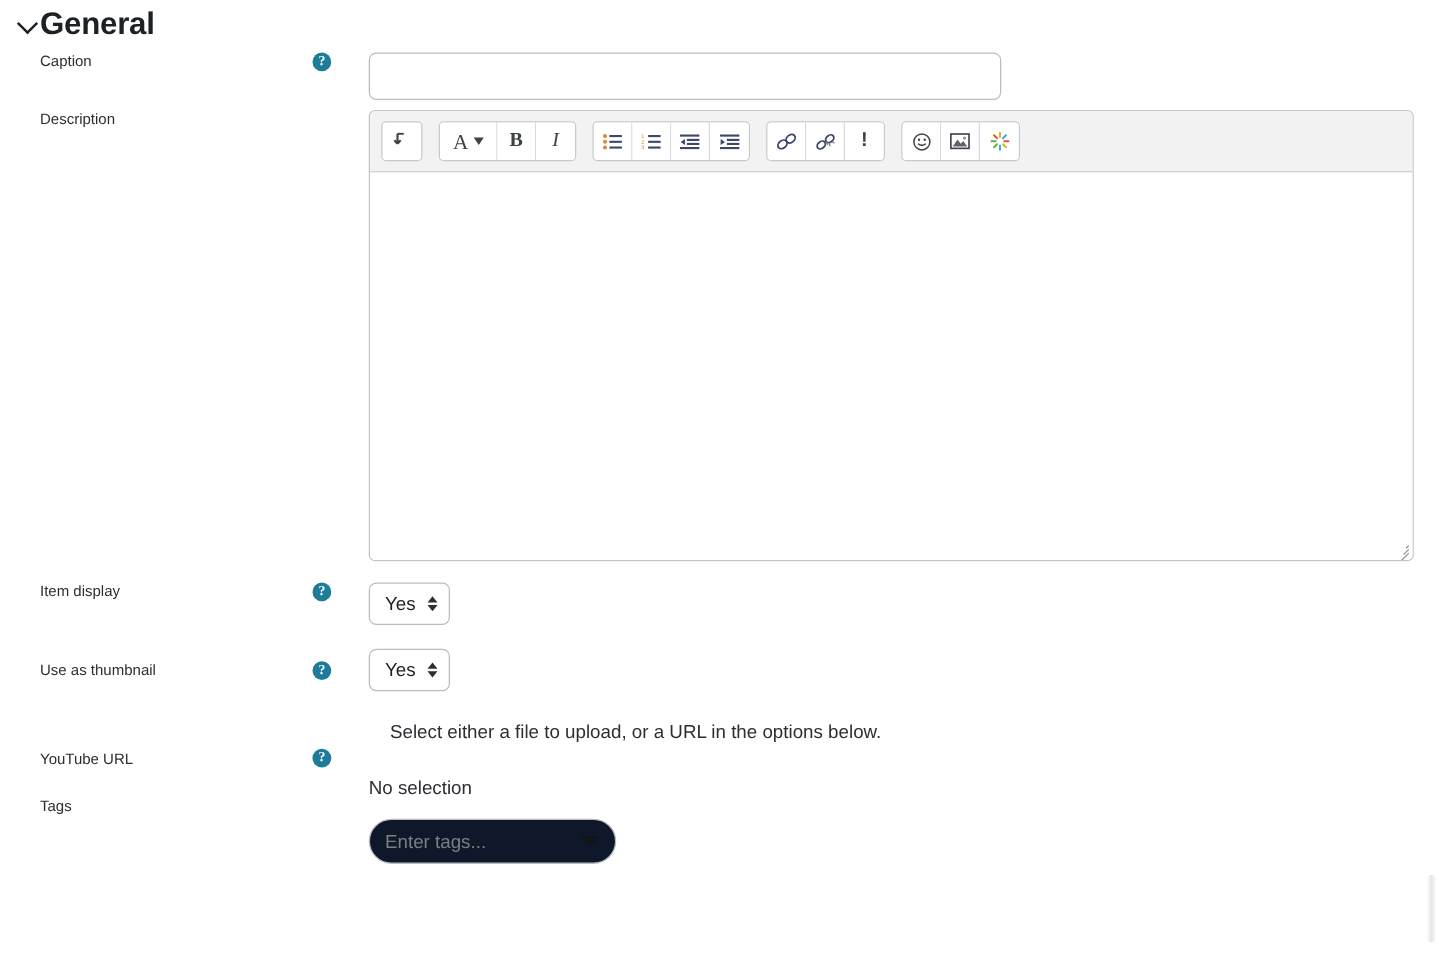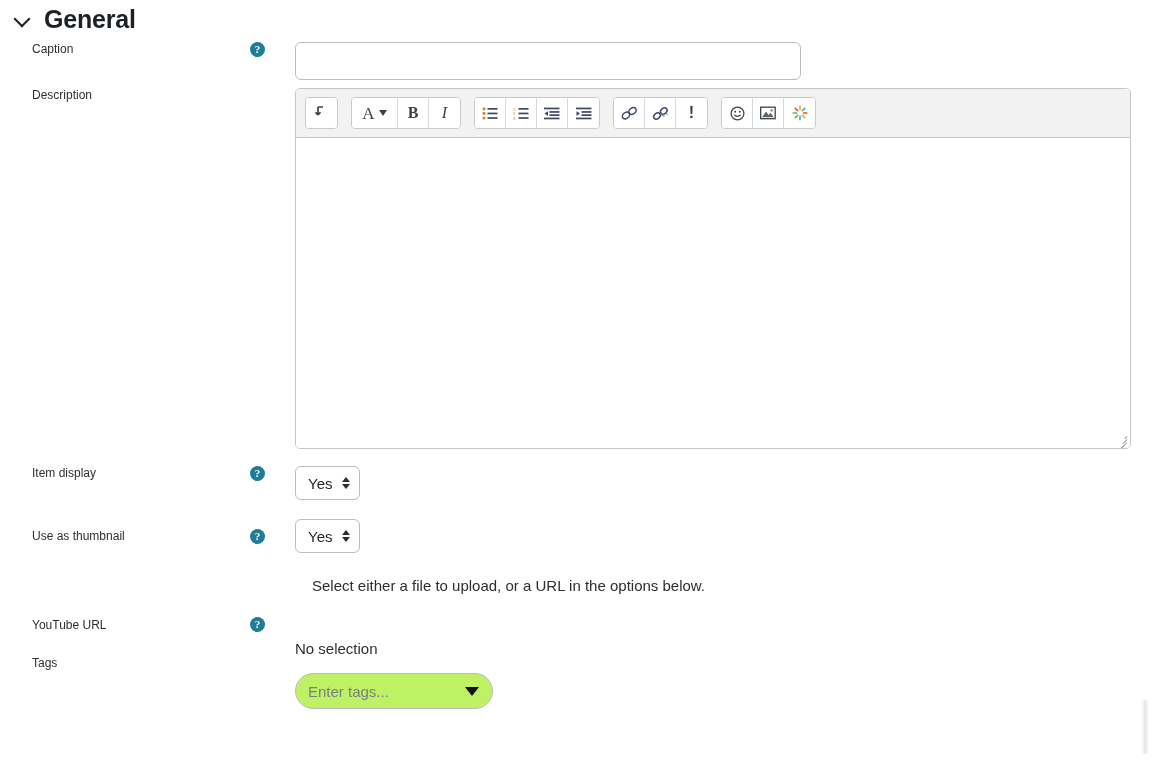--- a/index.html
+++ b/index.html
@@ -13,21 +13,20 @@
     font-family: "Liberation Sans", sans-serif;
     color: #1d2125;
     overflow: hidden;
     position: relative;
   }
 
   
   .section-header {
     display: flex;
     align-items: center;
-    gap: 12px;
     padding: 0 0 0 14px;
     height: 38px;
   }
   .chev {
     width: 18px;
     height: 18px;
     display: inline-block;
     position: relative;
     flex: 0 0 auto;
     cursor: pointer;
@@ -256,21 +255,21 @@
     white-space: nowrap;
   }
 
   
   .tags-box {
     box-sizing: border-box;
     width: 198px;
     height: 36px;
     border: 1px solid #b9bcc0;
     border-radius: 18px;
-    background: #bef264;
+    background: #0f172a;
     display: flex;
     align-items: center;
     justify-content: space-between;
     padding: 0 13px 0 12px;
     cursor: pointer;
   }
   .tags-ph {
     font-size: 15px;
     color: #7b7f84;
   }
@@ -481,21 +480,21 @@
 </div>
 
 <div class="form-row" style="margin-top:24px;margin-left:17px;">
   <div class="label-col"></div>
   <div class="help-col"></div>
   <div class="field-col">
     <span class="note-text">Select either a file to upload, or a URL in the options below.</span>
   </div>
 </div>
 
-<div class="form-row" style="margin-top:22px;align-items:center;">
+<div class="form-row" style="margin-top:4px;align-items:center;">
   <div class="label-col">YouTube URL</div>
   <div class="help-col">
     <span class="help-icon">?</span>
   </div>
 </div>
 
 <div class="form-row" style="margin-top:8px;">
   <div class="label-col" style="padding-top:16px;">Tags</div>
   <div class="help-col"></div>
   <div class="field-col">

